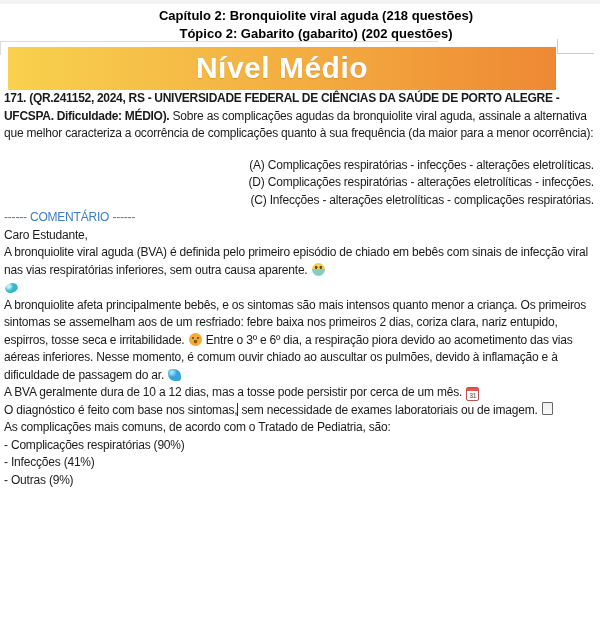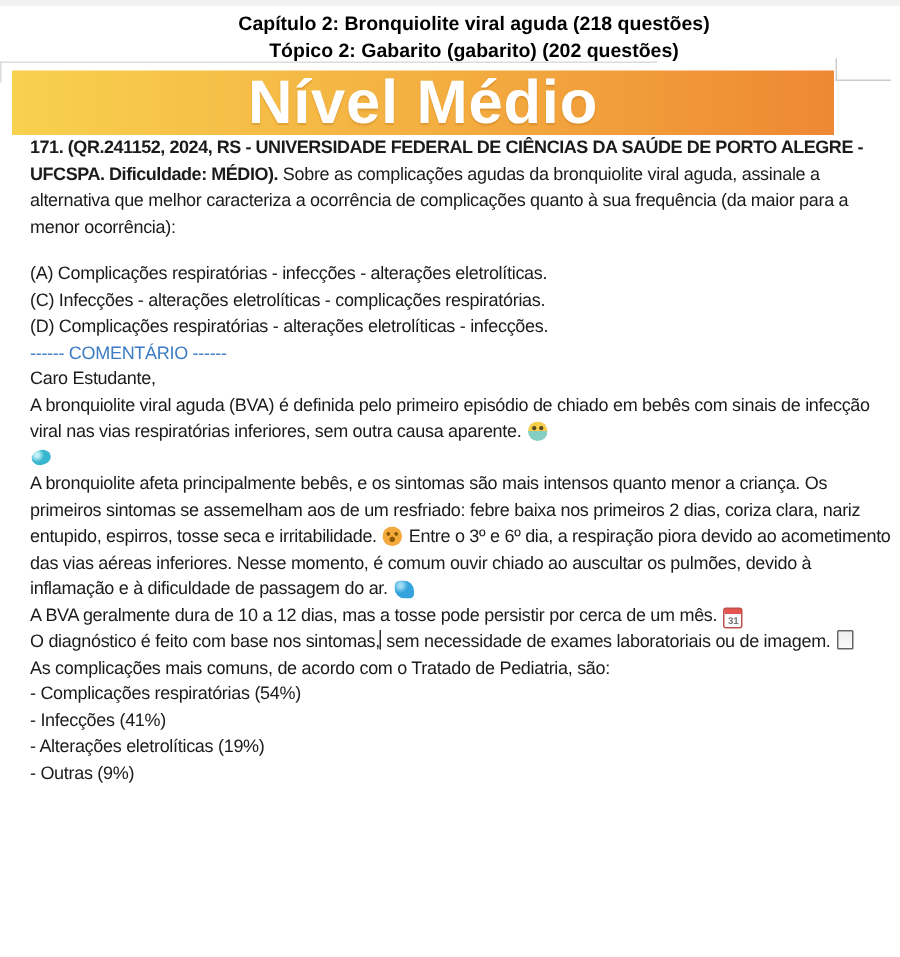--- a/index.html
+++ b/index.html
@@ -9,28 +9,28 @@
   }
   .top-strip{position:absolute;top:0;left:0;width:600px;height:4px;background:#F2F2F2;}
   .doc-header{padding-top:7px;text-align:center;font-weight:700;font-size:13px;line-height:18px;color:#000;padding-left:32px;}
   .hrule{position:absolute;top:41px;left:0;width:438px;height:1px;background:#DCDCDC;}
   .vtick{position:absolute;top:41px;left:0;width:1px;height:14px;background:#DCDCDC;}
   .corner-mark{position:absolute;top:39px;left:557px;width:36px;height:14px;
     border-left:1px solid #CCC;border-bottom:1px solid #CCC;}
   .banner{
     margin:4px 0 0 8px;width:548px;height:43px;
     background:linear-gradient(90deg,#F8D14E 0%,#F3AC40 55%,#EE8833 100%);
-    color:#fff;font-weight:700;font-size:41px;line-height:42px;text-align:center;
+    color:#fff;font-weight:700;font-size:30px;line-height:42px;text-align:center;
     letter-spacing:.5px;text-shadow:0 1px 1px rgba(180,110,20,.35);
   }
-  .content{padding:0 6px 0 20px;font-size:12px;line-height:17.5px;letter-spacing:-.2px;}
+  .content{padding:0 6px 0 4px;font-size:12px;line-height:17.5px;letter-spacing:-.2px;}
   .content p{margin:0;}
   .q{margin-top:7px;}
   .q b{letter-spacing:-.3px;}
-  .options{margin-top:14px;}
+  .options{margin-top:14px;text-align:right;}
   .divider{margin-top:22px;color:#3B7CC4;font-weight:400;}
   .answer{margin-top:12px;font-weight:700;}
   
   .emoji{display:inline-block;width:13px;height:13px;border-radius:50%;vertical-align:-2.5px;margin:0 1px;}
   .e-mask-face{background:
     radial-gradient(circle at 32% 34%,#5b4a21 1.1px,transparent 1.7px),
     radial-gradient(circle at 68% 34%,#5b4a21 1.1px,transparent 1.7px),
     linear-gradient(180deg,#F6CE4B 47%,#85CFC2 47%);}
   .e-microbe{width:13px;height:10px;vertical-align:-1.5px;transform:rotate(-14deg);
     background:radial-gradient(circle at 32% 28%,#BFF0F4 12%,transparent 42%),#37B6CE;border-radius:50%;}
@@ -65,37 +65,36 @@
 
   <div class="banner">
     <span>Nível Médio</span>
   </div>
 
   <div class="content">
     <p class="q"><b>171. (QR.241152, 2024, RS - UNIVERSIDADE FEDERAL DE CIÊNCIAS DA SAÚDE DE PORTO ALEGRE - UFCSPA. Dificuldade: MÉDIO).</b> <span>Sobre as complicações agudas da bronquiolite viral aguda, assinale a alternativa que melhor caracteriza a ocorrência de complicações quanto à sua frequência (da maior para a menor ocorrência):</span></p>
 
     <div class="options">
         <p>(A) Complicações respiratórias - infecções - alterações eletrolíticas.</p>
+        <p>(D) Complicações respiratórias - alterações eletrolíticas - infecções.</p>
         <p>(C) Infecções - alterações eletrolíticas - complicações respiratórias.</p>
-        <p>(D) Complicações respiratórias - alterações eletrolíticas - infecções.</p>
       </div>
 
     <p class="divider">------ COMENTÁRIO ------</p>
 
 
     <div>
         <p><span>Caro Estudante,</span></p>
         <p><span>A bronquiolite viral aguda (BVA) é definida pelo primeiro episódio de chiado em bebês com sinais de infecção viral nas vias respiratórias inferiores, sem outra causa aparente. </span><span class="emoji e-mask-face"></span></p>
         <p><span class="emoji e-microbe"></span></p>
         <p><span>A bronquiolite afeta principalmente bebês, e os sintomas são mais intensos quanto menor a criança. Os primeiros sintomas se assemelham aos de um resfriado: febre baixa nos primeiros 2 dias, coriza clara, nariz entupido, espirros, tosse seca e irritabilidade. </span><span class="emoji e-weary-face"></span><span> Entre o 3º e 6º dia, a respiração piora devido ao acometimento das vias aéreas inferiores. Nesse momento, é comum ouvir chiado ao auscultar os pulmões, devido à inflamação e à dificuldade de passagem do ar. </span><span class="emoji e-lungs"></span></p>
         <p><span>A BVA geralmente dura de 10 a 12 dias, mas a tosse pode persistir por cerca de um mês. </span><span class="emoji e-calendar">31</span></p>
         <p><span>O diagnóstico é feito com base nos sintomas,</span><span class="text-cursor"></span><span> sem necessidade de exames laboratoriais ou de imagem. </span><span class="emoji e-missing-glyph"></span></p>
         <p><span>As complicações mais comuns, de acordo com o Tratado de Pediatria, são:</span></p>
       </div>
 
     <div>
-        <p>- Complicações respiratórias (54%)</p>
+        <p>- Complicações respiratórias (90%)</p>
         <p>- Infecções (41%)</p>
-        <p>- Alterações eletrolíticas (19%)</p>
         <p>- Outras (9%)</p>
       </div>
   </div>
 </div>
 
 </body></html>

